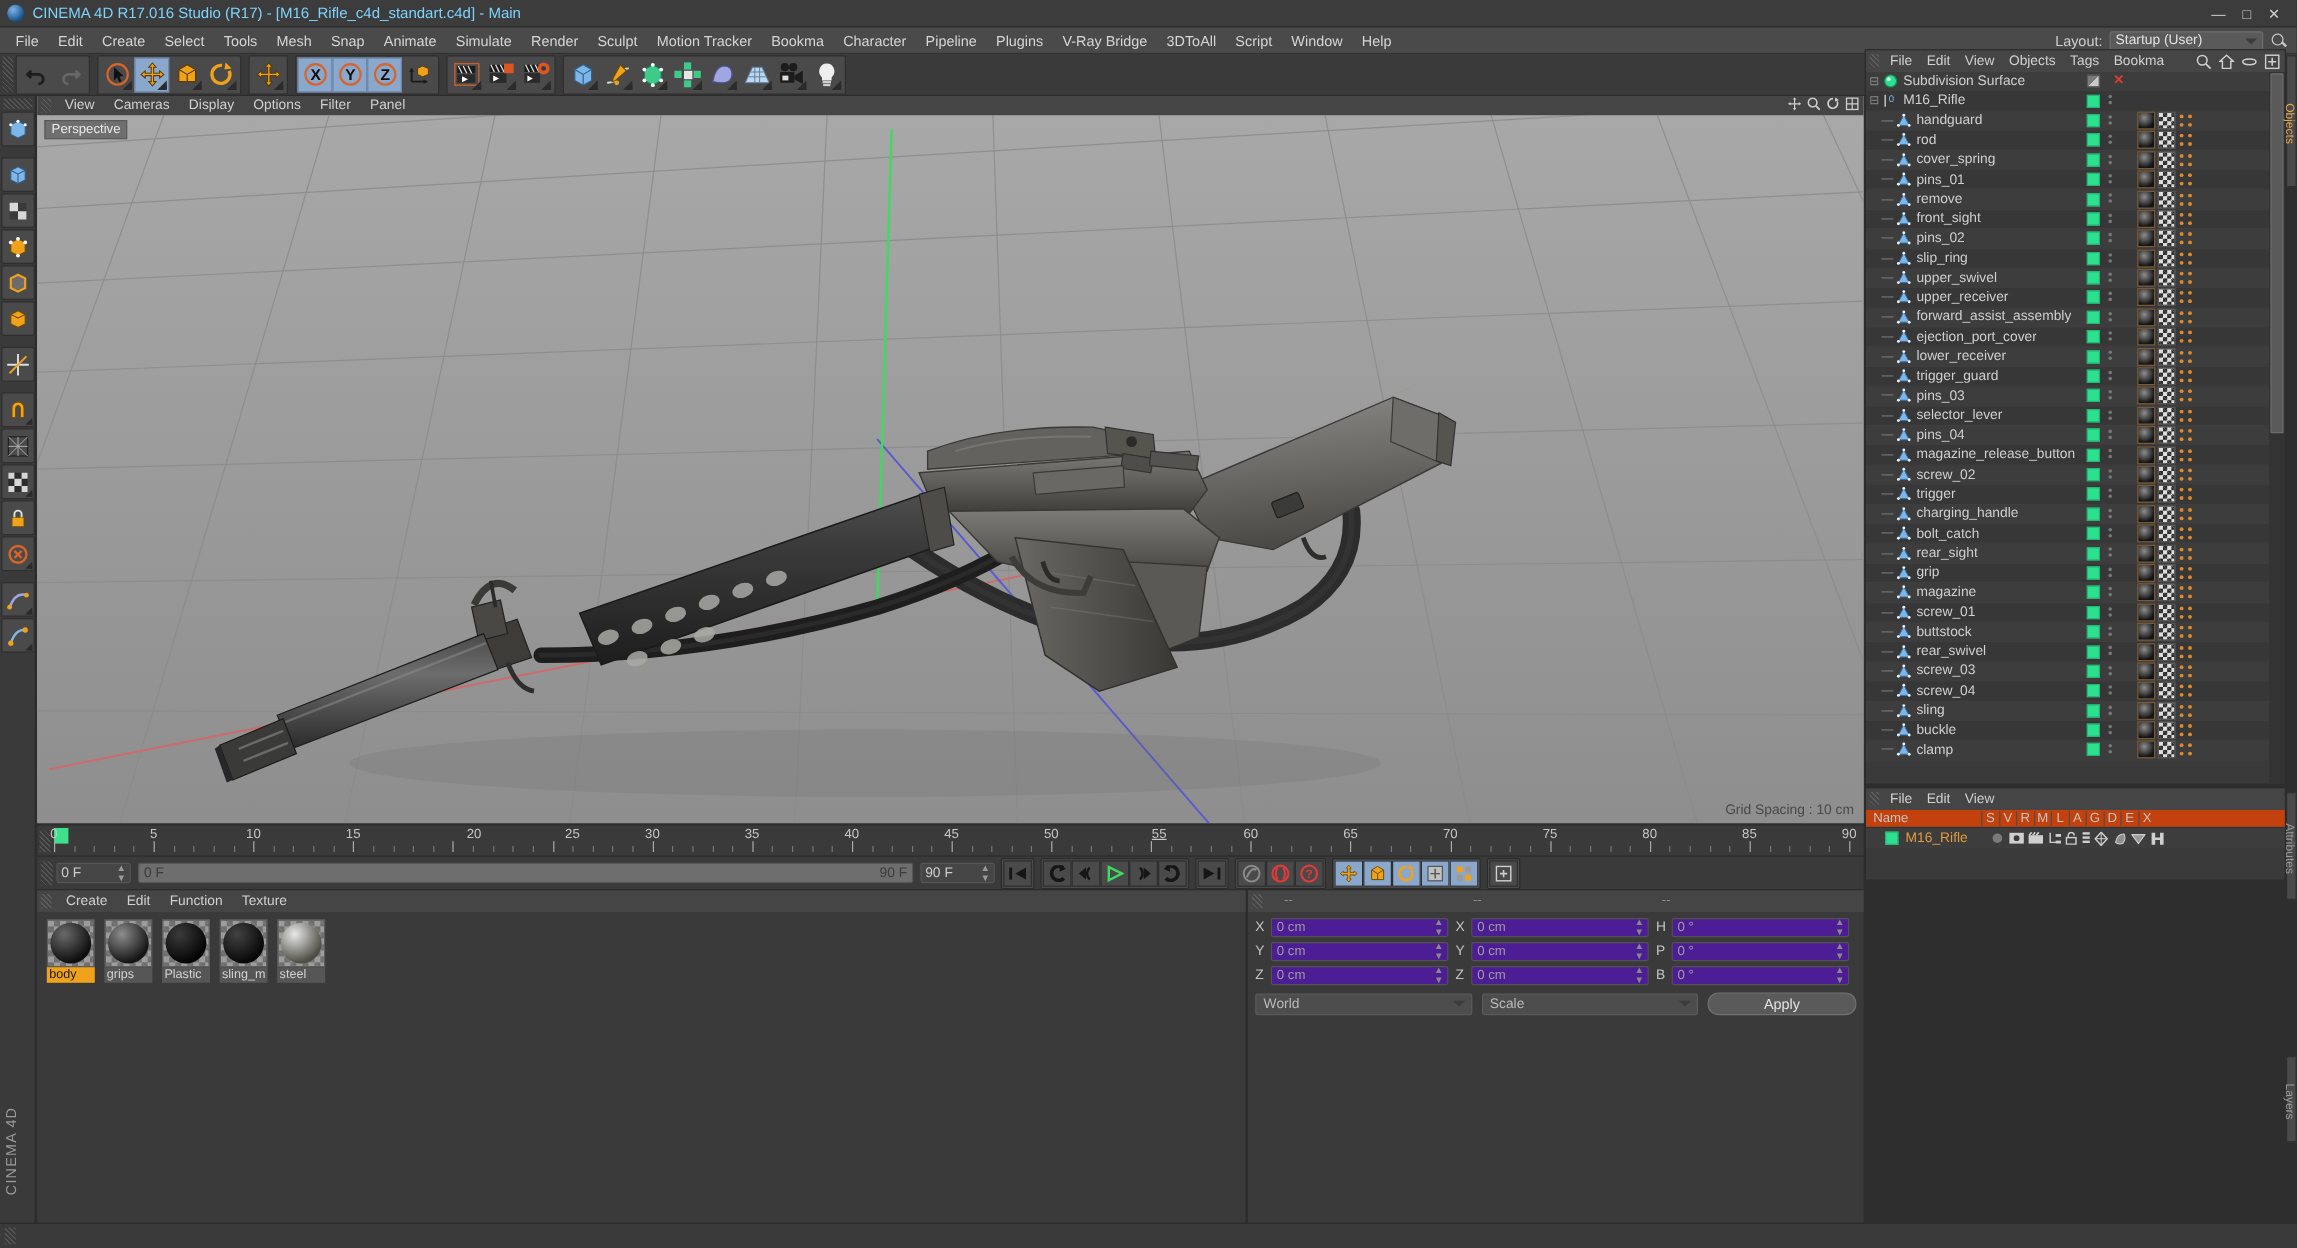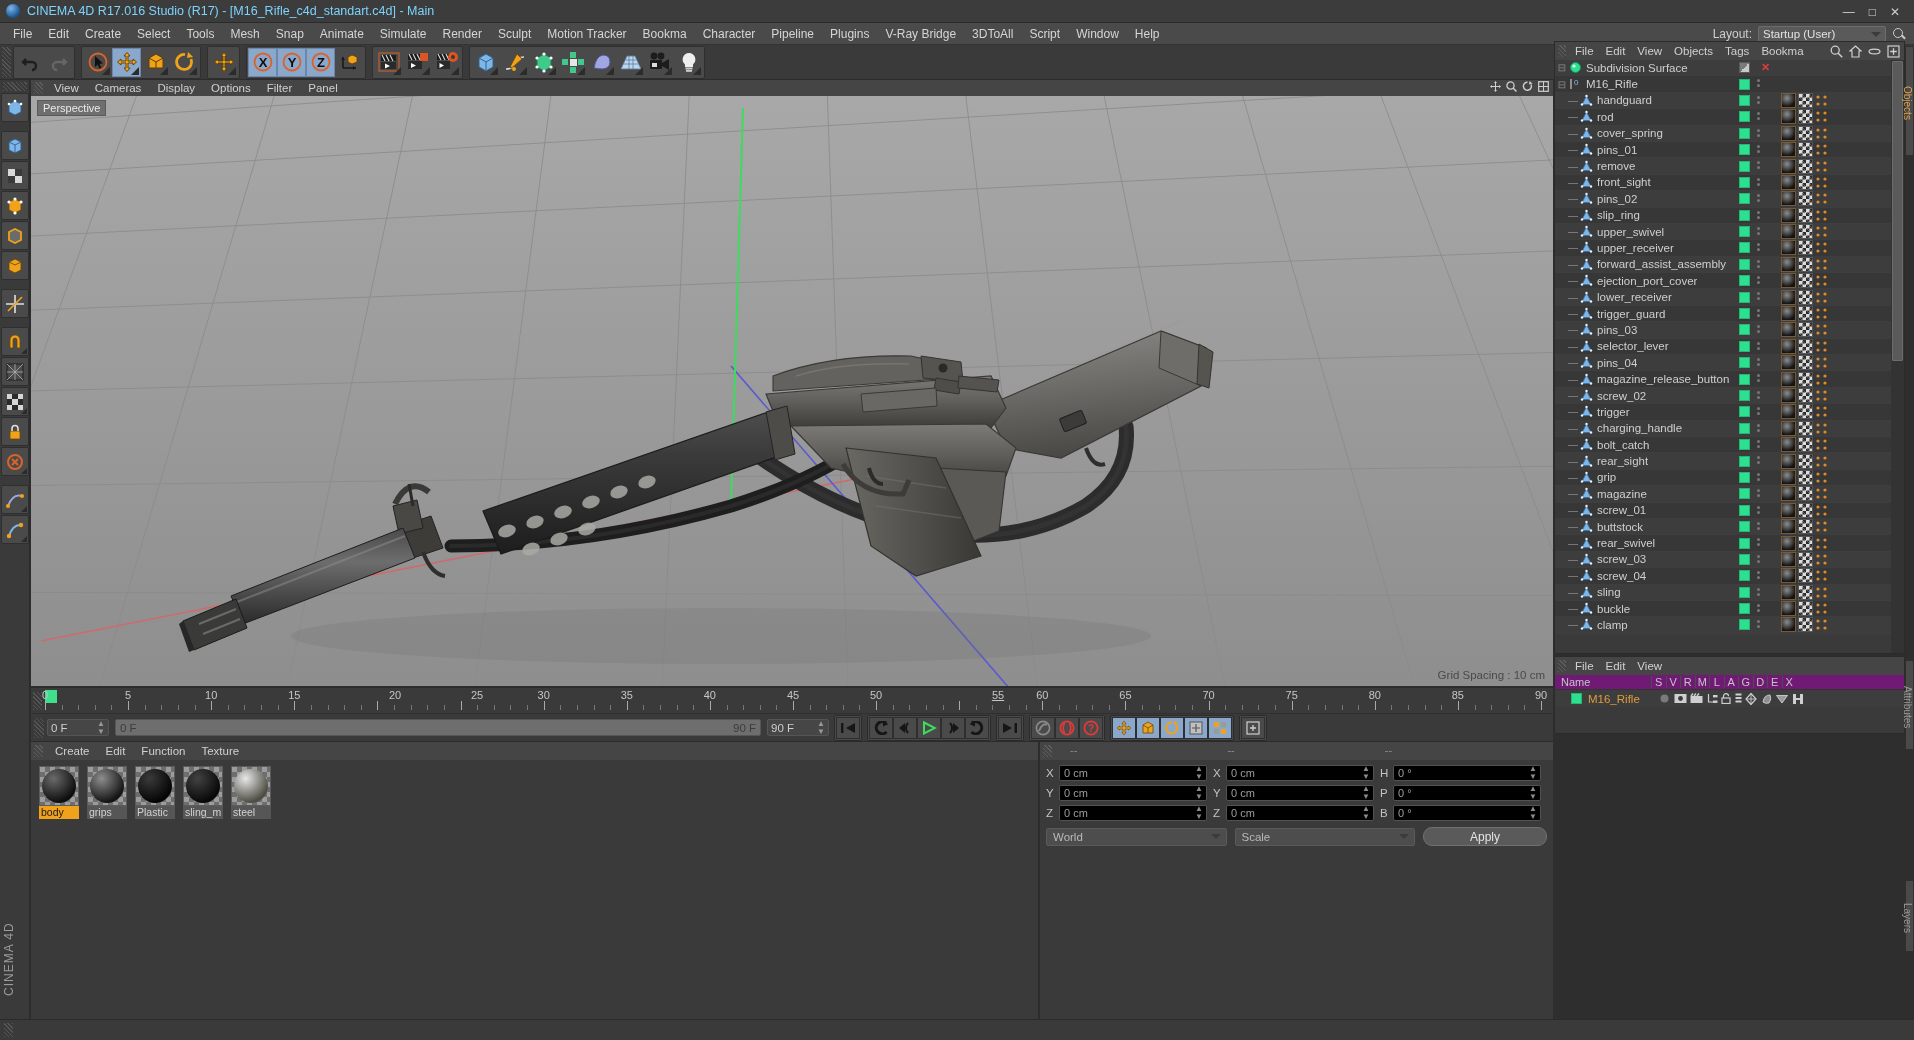--- a/index.html
+++ b/index.html
@@ -122,21 +122,21 @@
      background:#4a4a4a; color:#e0a44e; font-size:10px; writing-mode:vertical-rl;
      text-align:center; padding-top:4px; border:1px solid #2f2f2f;}
 
   
   #takemgr { position:absolute; left:1554px; top:656px; width:351px; height:78px;
      background:#3a3a3a; border:1px solid #2b2b2b; }
   #takemgr .tmenu { height:18px; background:#454545; display:flex; align-items:center; padding-left:3px;}
   #takemgr .tmenu .vgrip { width:8px;height:12px;margin-right:3px;
      background-image:repeating-linear-gradient(45deg,#5d5d5d 0 1px,transparent 1px 3px); }
   #takemgr .tmenu .vm { padding:0 6px; font-size:11.5px; color:#d0d0d0; line-height:18px; }
-  .takehdr { height:15px; display:flex; align-items:center; background:#701a75;
+  .takehdr { height:15px; display:flex; align-items:center; background:#c2410c;
      border-bottom:1px solid #333; font-size:11px; color:#c5c5c5; }
   .takehdr .nm { width:96px; padding-left:6px; }
   .takehdr .col { width:14.5px; text-align:center; border-left:1px solid #4d4d4d; }
   .takerow { height:17px; display:flex; align-items:center; background:#3d3d3d; position:relative;}
   .takerow .gb { width:11px;height:11px;background:#2ce08f;border:1px solid #25b673;
      margin-left:16px; }
   .takerow .tname { color:#e09b3c; font-size:11.5px; margin-left:6px; }
   .takerow .ticons { position:absolute; left:104px; display:flex; gap:3.5px; align-items:center;}
   #attrtab { position:absolute; left:1905px; top:660px; width:9px; height:90px;
      background:#4a4a4a; color:#9b9b9b; font-size:10px; writing-mode:vertical-rl;
@@ -197,21 +197,21 @@
   
   #coordmgr { position:absolute; left:1040px; top:741px; width:513px; height:278px;
      background:#3a3a3a; border-top:1px solid #2b2b2b; }
   #coordmgr .cmenu { height:18px; background:#454545; display:flex; align-items:center;
      padding-left:3px; font-size:11px; color:#aaa; position:relative; }
   #coordmgr .cmenu .vgrip { width:9px;height:12px;margin-right:6px;
      background-image:repeating-linear-gradient(45deg,#5d5d5d 0 1px,transparent 1px 3px); }
   .cgrid { position:absolute; top:22px; left:6px; right:6px; }
   .crow { display:flex; align-items:center; height:17px; margin-bottom:3px; gap:0; }
   .clabel { width:13px; font-size:11.5px; color:#c3c3c3; }
-  .cfield { height:16px; flex:1; background:#000000; border:1px solid #525252; border-radius:2px;
+  .cfield { height:16px; flex:1; background:#4c1d95; border:1px solid #525252; border-radius:2px;
      font-size:11px; color:#9d9d9d; display:flex; align-items:center; padding:0 4px;
      position:relative; margin-right:6px; }
   .cfield .spin { position:absolute; right:3px; font-size:8px; color:#8a8a8a; line-height:8px; }
   .cbottom { display:flex; align-items:center; gap:8px; margin-top:6px; }
   .cselect { height:18px; flex:1; background:#4d4d4d; border:1px solid #5a5a5a; border-radius:2px;
      font-size:11.5px; color:#b9b9b9; display:flex; align-items:center; padding:0 6px;
      position:relative; }
   .cselect .caret { position:absolute; right:5px; width:0;height:0;
      border-left:5px solid transparent;border-right:5px solid transparent;border-top:5px solid #3b3b3b;}
   .applybtn { width:124px;height:19px; background:#5a5a5a; border:1px solid #707070;
@@ -1759,21 +1759,21 @@
         <div class="tick minor" style="left: 781.244px;"></div>
         <div class="tick minor" style="left: 797.867px;"></div>
         <div class="tick minor" style="left: 814.489px;"></div>
         <div class="tick major" style="left: 831.111px;"></div>
         <div class="ticklabel" style="left: 831.111px;">50</div>
         <div class="tick minor" style="left: 847.733px;"></div>
         <div class="tick minor" style="left: 864.356px;"></div>
         <div class="tick minor" style="left: 880.978px;"></div>
         <div class="tick minor" style="left: 897.6px;"></div>
         <div class="tick major" style="left: 914.222px;"></div>
-        <div class="ticklabel" style="left: 953px; text-decoration: underline;">55</div>
+        <div class="ticklabel" style="left: 921px; text-decoration: underline;">55</div>
         <div class="tick minor" style="left: 930.844px;"></div>
         <div class="tick minor" style="left: 947.467px;"></div>
         <div class="tick minor" style="left: 964.089px;"></div>
         <div class="tick minor" style="left: 980.711px;"></div>
         <div class="tick major" style="left: 997.333px;"></div>
         <div class="ticklabel" style="left: 997.333px;">60</div>
         <div class="tick minor" style="left: 1013.96px;"></div>
         <div class="tick minor" style="left: 1030.58px;"></div>
         <div class="tick minor" style="left: 1047.2px;"></div>
         <div class="tick minor" style="left: 1063.82px;"></div>

